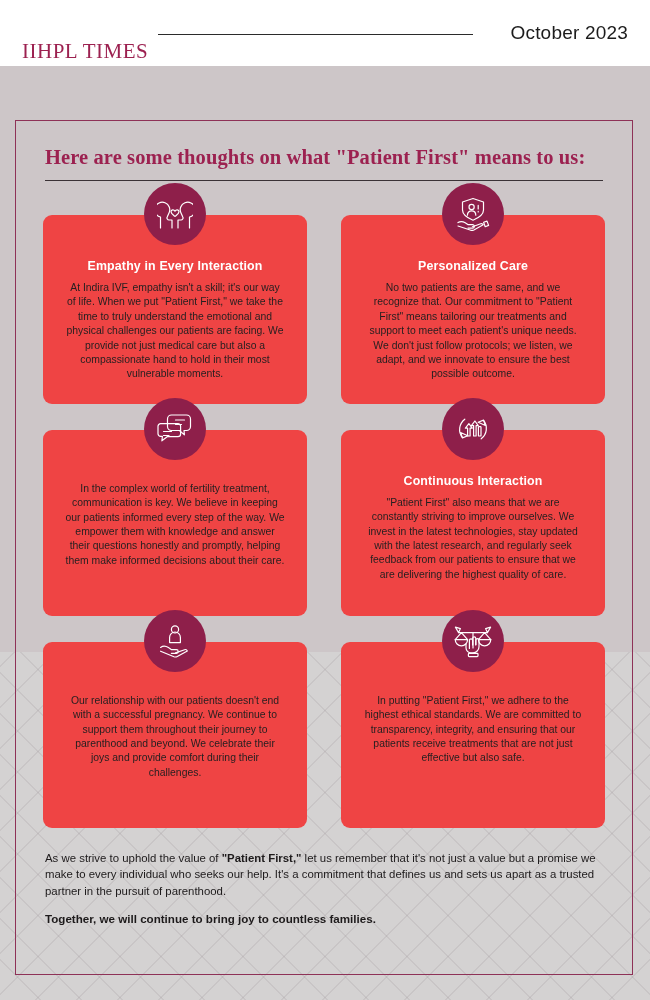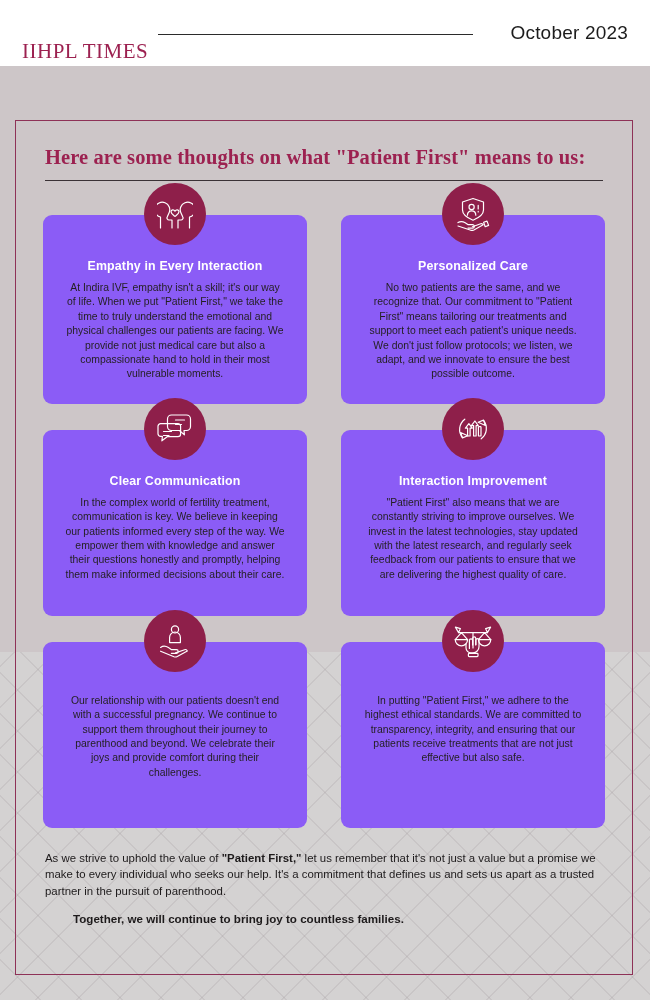--- a/index.html
+++ b/index.html
@@ -106,21 +106,21 @@
   
   .grid {
     margin: 34px 14px 0 14px;
     display: grid;
     grid-template-columns: 1fr 1fr;
     column-gap: 34px;
     row-gap: 26px;
   }
   .card {
     position: relative;
-    background: #8b5cf6;
+    background: #ef4444;
     border-radius: 9px;
     padding: 44px 12px 14px 12px;
     box-sizing: border-box;
     min-height: 186px;
     text-align: center;
   }
   .card-badge {
     position: absolute;
     top: -32px;
     left: 50%;
@@ -152,21 +152,21 @@
   
   .closing {
     margin: 22px 16px 0 16px;
   }
   .closing p {
     margin: 0 0 11px 0;
     font-size: 11.4px;
     line-height: 16.6px;
     color: #1d1a1b;
   }
-  .closing p.last { margin-bottom: 0; margin-left: 28px; }
+  .closing p.last { margin-bottom: 0; }
   .closing b { font-weight: bold; }
   .closing .signoff {
     font-weight: bold;
     font-size: 11.6px;
   }
 </style>
 </head>
 <body>
 
 <div class="masthead">
@@ -216,38 +216,37 @@
 
       <div class="card">
         <div class="card-badge">
           <svg width="36" height="32" viewBox="0 0 36 32" fill="none" stroke="#ffffff" stroke-width="1.2" stroke-linecap="round" stroke-linejoin="round">
             <path d="M14.5 2 h15 a4 4 0 0 1 4 4 v7.5 a4 4 0 0 1 -4 4 h-2.5 l.4 4.4 -5 -4.4 h-7.9 a4 4 0 0 1 -4 -4 V6 a4 4 0 0 1 4 -4 z"></path>
             <path d="M18.5 7 h9 M18.5 11.5 h6"></path>
             <path d="M20 29.6 h-10.5 l-5.6 4.2 .5 -4.4 H2.6 a2.6 2.6 0 0 1 -2.6 -2.6 v-7.5 a2.6 2.6 0 0 1 2.6 -2.6 H20 a2.6 2.6 0 0 1 2.6 2.6 v7.7 a2.6 2.6 0 0 1 -2.6 2.6 z" transform="translate(1,-6)"></path>
             <path d="M6.5 18.5 h8 M6.5 22.5 h5.5"></path>
           </svg>
         </div>
-        <div class="card-title">Clear Communication</div>
         <div class="card-body">In the complex world of fertility treatment, communication is key. We believe in keeping our patients informed every step of the way. We empower them with knowledge and answer their questions honestly and promptly, helping them make informed decisions about their care.</div>
       </div>
 
       <div class="card">
         <div class="card-badge">
           <svg width="36" height="36" viewBox="0 0 36 36" fill="none" stroke="#ffffff" stroke-width="1.2" stroke-linecap="round" stroke-linejoin="round">
             <path d="M7.4 26.6 A13 13 0 0 1 9.8 8.2"></path>
             <path d="M28.6 9.4 A13 13 0 0 1 26.2 27.8"></path>
             <path d="M5.6 21.5 l1.9 5.4 5.3 -2.1 z"></path>
             <path d="M30.4 14.5 l-1.9 -5.4 -5.3 2.1 z"></path>
             <path d="M12.6 25 V17 l-2.2 .1 L13.9 12.6 l3.4 4.5 -2.2 -.1 V25 z"></path>
             <path d="M19.2 25 V14.6 l-2.2 .1 L20.5 10 l3.4 4.7 -2.2 -.1 V25 z" transform="translate(-0.6,0)"></path>
             <path d="M25.4 25 V19 h2.4" opacity="0"></path>
             <rect x="23.4" y="15.6" width="2.6" height="9.4" rx="0.6"></rect>
           </svg>
         </div>
-        <div class="card-title">Interaction Improvement</div>
+        <div class="card-title">Continuous Interaction</div>
         <div class="card-body">"Patient First" also means that we are constantly striving to improve ourselves. We invest in the latest technologies, stay updated with the latest research, and regularly seek feedback from our patients to ensure that we are delivering the highest quality of care.</div>
       </div>
 
       <div class="card">
         <div class="card-badge">
           <svg width="34" height="34" viewBox="0 0 34 34" fill="none" stroke="#ffffff" stroke-width="1.2" stroke-linecap="round" stroke-linejoin="round">
             <circle cx="17" cy="5.4" r="3.6"></circle>
             <path d="M11.6 18.6 v-5.2 a5.4 5.4 0 0 1 5.4 -5.4 a5.4 5.4 0 0 1 5.4 5.4 v5.2 z"></path>
             <path d="M2.6 23.4 c2.6 -1.8 5.5 -1.3 7.8 .2 l3.2 2.1 h4.8 a1.8 1.8 0 0 1 0 3.6 h-5"></path>
             <path d="M17.6 28.9 l9 -3.2 a2.1 2.1 0 0 1 2.7 1.2 l-10 5.6 a4.3 4.3 0 0 1 -3.3 .3 L2.6 27.2"></path>

